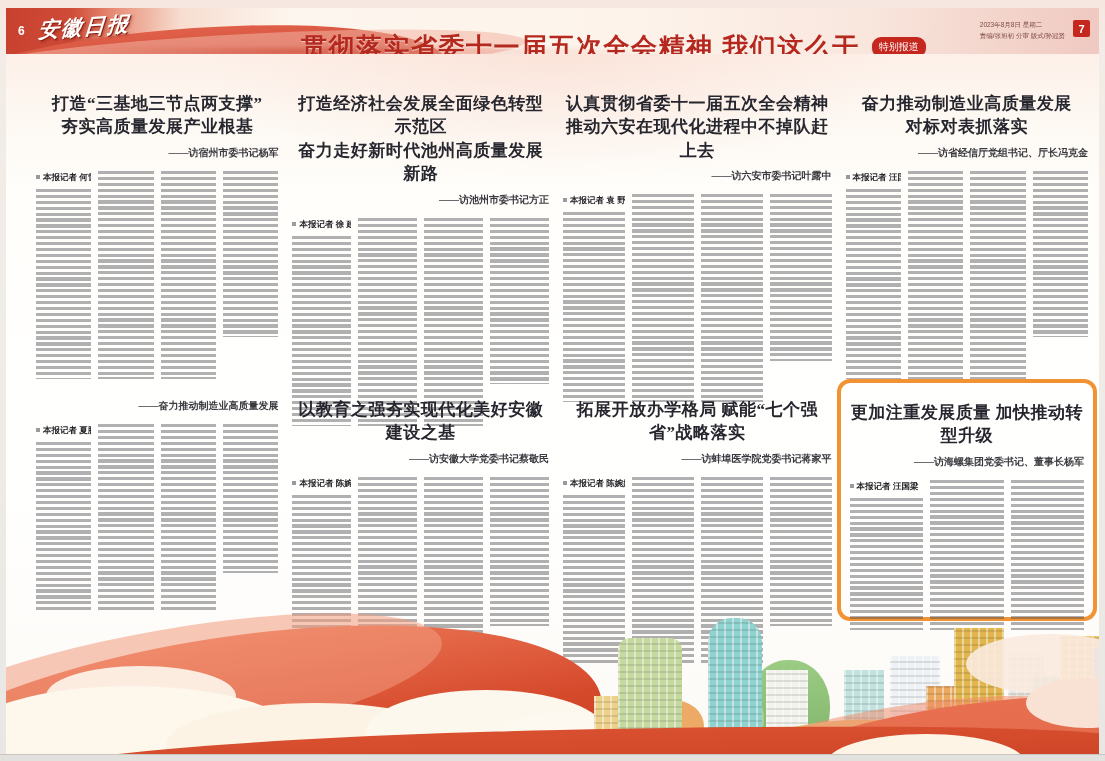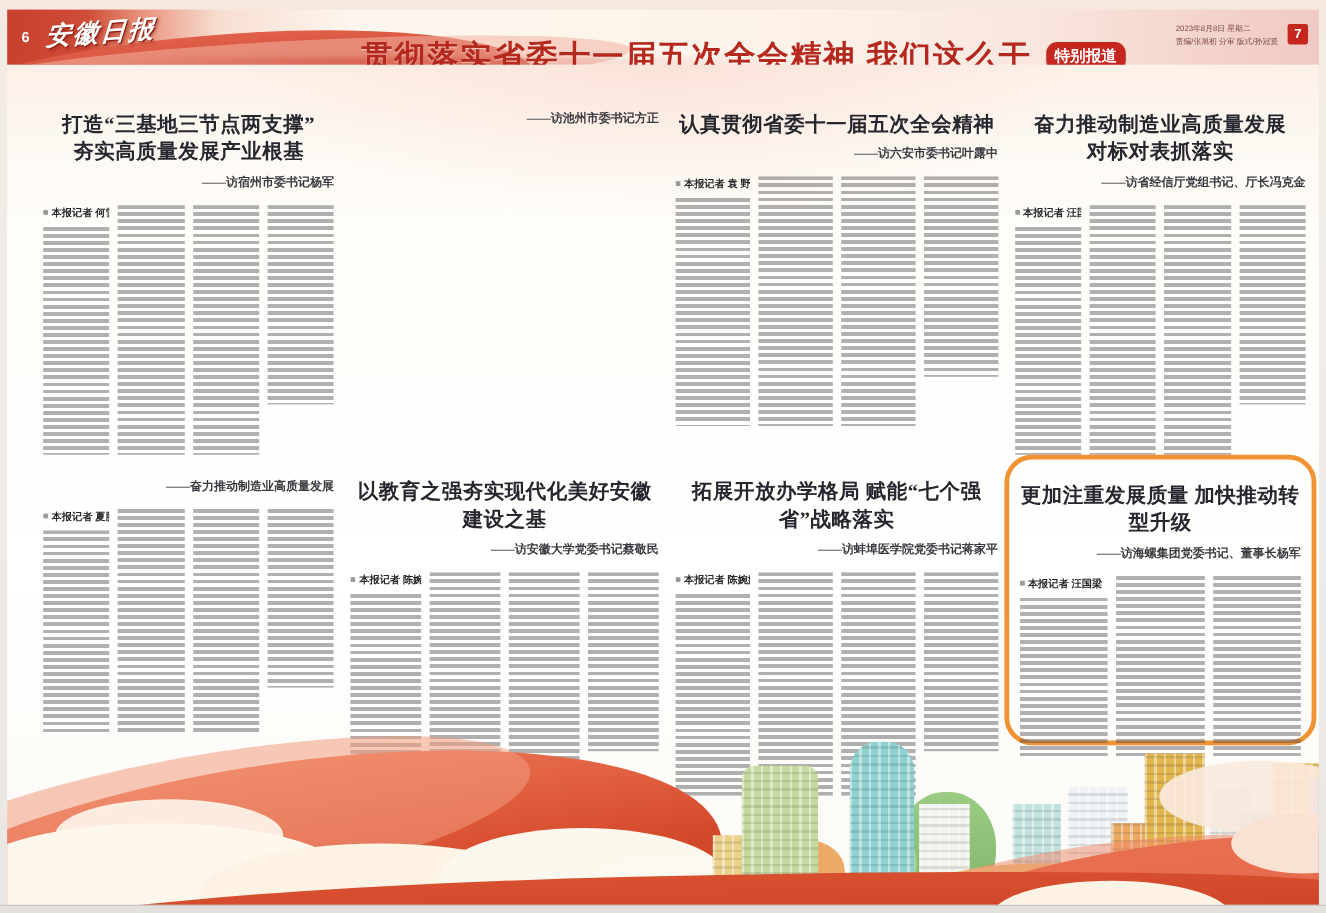--- a/index.html
+++ b/index.html
@@ -14,21 +14,21 @@
   .banner .wave2{position:absolute;left:-40px;top:26px;width:560px;height:44px;border-radius:50%;
     background:#f3b5a4;opacity:.55;transform:rotate(-3deg);}
   .banner::after{content:"";position:absolute;left:8%;bottom:-2px;width:55%;height:8px;
     background:linear-gradient(90deg,transparent,rgba(200,60,40,.45),rgba(200,60,40,.12),transparent);filter:blur(2px);}
   .pageno-left{position:absolute;left:12px;top:16px;color:#fff;font-weight:bold;font-size:12px;z-index:3;}
   .masthead{position:absolute;left:32px;top:9px;z-index:3;color:#fff;font:bold italic 21px/1 "Liberation Serif",serif;
     letter-spacing:2px;transform:rotate(-4deg) skewX(-8deg);text-shadow:1px 1px 0 #8e1f12,2px 2px 3px rgba(120,20,10,.5);}
   .banner-title-row{position:absolute;left:295px;top:16px;height:100%;display:flex;align-items:center;gap:12px;z-index:3;}
   .banner-title{font-size:26px;font-weight:bold;color:#b5281e;letter-spacing:1.5px;white-space:nowrap;
     text-shadow:0 1px 1px rgba(255,255,255,.6);}
-  .banner-badge{background:#c5271f;color:#fff;font-size:13px;font-weight:bold;padding:3px 7px;border-radius:9px;
+  .banner-badge{background:#c5271f;color:#fff;font-size:10px;font-weight:normal;padding:3px 7px;border-radius:9px;
     white-space:nowrap;box-shadow:0 1px 1px rgba(120,20,10,.4);text-align:center;}
   .dateblock{position:absolute;right:34px;top:12px;z-index:3;text-align:left;color:#7c4a43;font-size:6.5px;line-height:1.65;}
   .pageno-right{position:absolute;right:9px;top:12px;width:17px;height:17px;background:#c5271f;color:#fff;z-index:3;
     font-size:11px;font-weight:bold;display:flex;align-items:center;justify-content:center;border-radius:2px;}
   
   .content{position:absolute;top:54px;left:6px;right:6px;bottom:6px;
     background:linear-gradient(180deg,#fdf0e8 0%,#fdf8f2 9%,#fffefb 20%,#fffffe 62%,#fcfaf6 100%);}
   .content::before{content:"";position:absolute;left:18%;top:0;width:64%;height:130px;
     background:radial-gradient(ellipse at 50% 0%,rgba(240,160,140,.16),transparent 70%);}
   .row{position:absolute;left:30px;right:11px;display:grid;grid-template-columns:24fr 25.4fr 26.6fr 24fr;column-gap:14px;z-index:2;}
@@ -42,21 +42,21 @@
   .row2 .body{height:186px;}
   .bcol{flex:1;display:flex;flex-direction:column;min-width:0;}
   .byline{font-size:8.5px;font-weight:bold;color:#26262a;margin:1px 0 5px;white-space:nowrap;overflow:hidden;}
   .byline::before{content:"";display:inline-block;width:4px;height:4px;background:#9a9a9a;margin-right:3px;vertical-align:1px;}
   .greek{flex:1;opacity:.78;
     background:repeating-linear-gradient(180deg,rgba(72,72,78,.55) 0 3.2px,transparent 3.2px 5.9px);}
   .greek.short{flex:none;height:80%;}
   
   .art8wrap{position:relative;z-index:6;}
   .hlbox{position:relative;margin:-13px -9px 0 -9px;padding:12px 9px 0;box-sizing:border-box;height:242px;
-    border:4px solid #f19333;border-radius:23px;}
+    border:4px solid #f19333;border-radius:13px;}
   .hlbox .body{height:150px;}
   
   .illus{position:absolute;left:6px;right:6px;top:608px;height:147px;overflow:hidden;z-index:3;pointer-events:none;}
   .illus i{position:absolute;display:block;}
   .bld{background-image:repeating-linear-gradient(0deg,rgba(0,0,0,.10) 0 2px,transparent 2px 7px),
        repeating-linear-gradient(90deg,rgba(255,255,255,.45) 0 2px,transparent 2px 8px);}
   .cloud{border-radius:50%;}
   .footer-strip{position:absolute;left:0;right:0;bottom:0;height:6px;background:#e3e1dd;border-top:1px solid #c9c6c2;z-index:7;}
 </style>
 </head>
@@ -99,25 +99,45 @@
             </div>
           <div class="bcol">
               <div class="greek"></div>
             </div>
           <div class="bcol">
               <div class="greek short"></div>
             </div>
         </div>
       </article>
       <article>
+        <h2 class="title">
+          <span>打造经济社会发展全面绿色转型示范区</span>
+          <span>奋力走好新时代池州高质量发展新路</span>
+        </h2>
         <div class="sub">——访池州市委书记方正</div>
+        <div class="body">
+          <div class="bcol">
+              <div class="byline">本报记者 徐 建</div>
+              <div class="greek"></div>
+            </div>
+          <div class="bcol">
+              <div class="greek"></div>
+            </div>
+          <div class="bcol">
+              <div class="greek"></div>
+            </div>
+          <div class="bcol">
+              <div class="greek short"></div>
+            </div>
+        </div>
       </article>
       <article>
         <h2 class="title">
           <span>认真贯彻省委十一届五次全会精神</span>
+          <span>推动六安在现代化进程中不掉队赶上去</span>
         </h2>
         <div class="sub">——访六安市委书记叶露中</div>
         <div class="body">
           <div class="bcol">
               <div class="byline">本报记者 袁 野</div>
               <div class="greek"></div>
             </div>
           <div class="bcol">
               <div class="greek"></div>
             </div>

